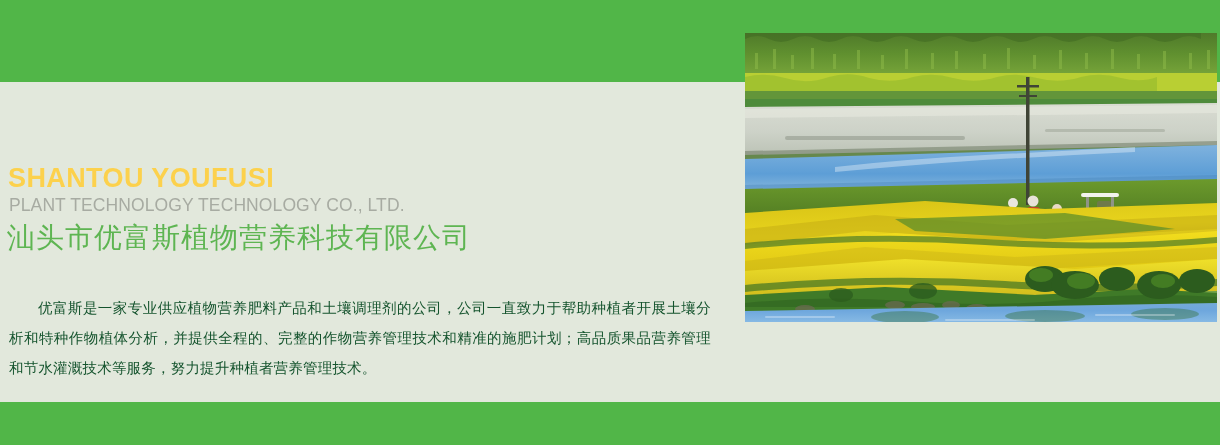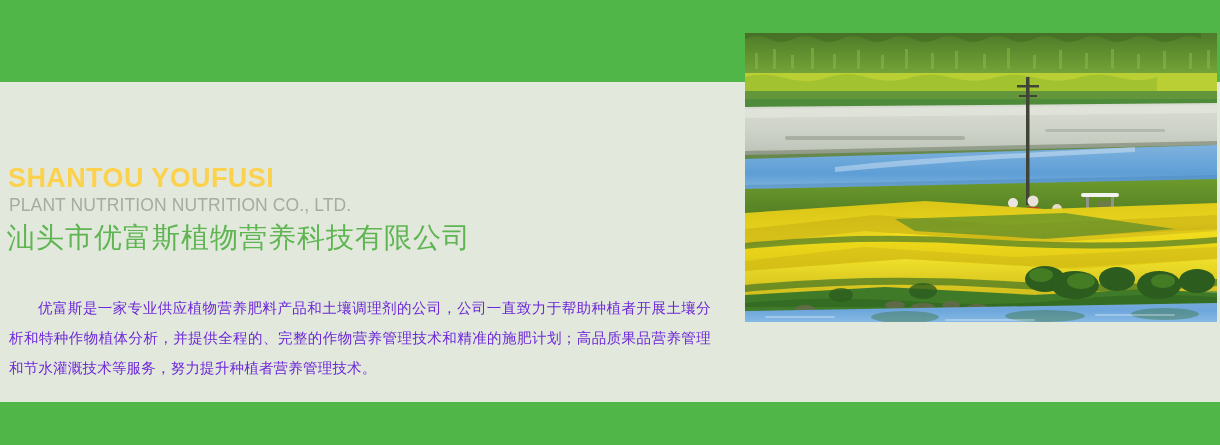--- a/index.html
+++ b/index.html
@@ -85,21 +85,21 @@
     white-space: nowrap;
     text-align: center;
   }
 
   .intro {
     position: absolute;
     left: 9px;
     top: 196px;
     width: 702px;
     font-size: 14.5px;
-    color: #6d28d9;
+    color: #14532d;
     line-height: 30px;
     text-indent: 2em;
     text-align: justify;
     letter-spacing: 0.2px;
   }
 
   
   .photo {
     position: absolute;
     left: 745px;
@@ -119,21 +119,21 @@
 <body>
 
 <div class="page">
 
   <div class="bar-top"></div>
 
   <div class="content">
 
     <div class="brand-en">SHANTOU YOUFUSI</div>
 
-    <div class="brand-sub">PLANT NUTRITION NUTRITION CO., LTD.</div>
+    <div class="brand-sub">PLANT TECHNOLOGY TECHNOLOGY CO., LTD.</div>
 
     <div class="brand-cn">汕头市优富斯植物营养科技有限公司</div>
 
     <p class="intro">优富斯是一家专业供应植物营养肥料产品和土壤调理剂的公司，公司一直致力于帮助种植者开展土壤分析和特种作物植体分析，并提供全程的、完整的作物营养管理技术和精准的施肥计划；高品质果品营养管理和节水灌溉技术等服务，努力提升种植者营养管理技术。</p>
 
   </div>
 
   <div class="photo">
     <svg viewBox="0 0 472 289" preserveAspectRatio="none">
       <defs>

